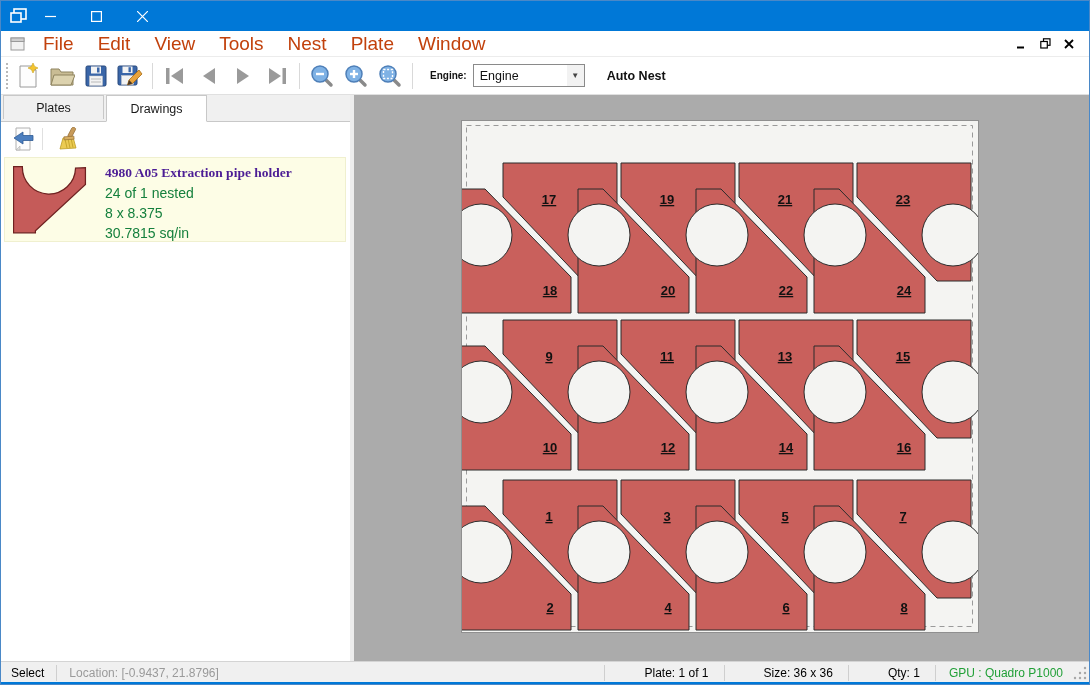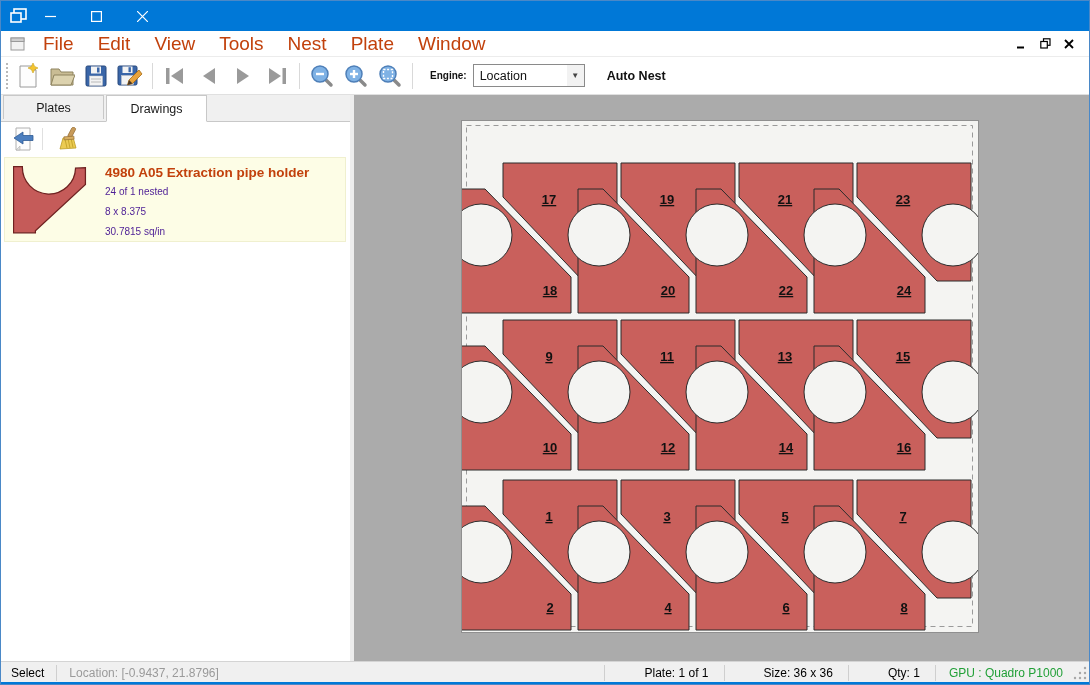--- a/index.html
+++ b/index.html
@@ -37,22 +37,22 @@
   #tabstrip { position:relative; height:27px; background:#f0f0f0; border-bottom:1px solid #c8c8c8; display:flex; }
   .tab { width:101px; height:24px; display:flex; align-items:center; justify-content:center; font-size:12.5px; color:#1a1a1a;
          border:1px solid #c8c8c8; border-bottom:none; background:#f0f0f0; margin-left:2px; }
   .tab.active { background:#fff; height:27px; margin-bottom:-1px; border-bottom:1px solid #fff; z-index:2; }
   #panel-toolbar { height:33px; display:flex; align-items:center; background:#fff; }
   .pt-btn { width:32px; height:28px; display:flex; align-items:center; justify-content:center; margin-left:6px; }
   .pt-sep { width:1px; height:22px; background:#e0e0e0; margin:0 3px; }
   #drawing-item { margin:2px 4px 0 3px; background:#FDFDE6; border:1px solid #f0f0cf; padding:6px 8px; display:flex; height:85px; }
   #drawing-item .thumb { width:80px; display:flex; align-items:center; }
   #drawing-item .info { flex:1; padding-left:12px; }
-  #drawing-item .t { font-size:13.5px; font-weight:bold; color:#c2410c; margin-top:1px; }
-  #drawing-item .s { font-size:10px; color:#4c1d95; margin-top:4px; line-height:16px; }
+  #drawing-item .t { font-size:13.5px; font-weight:bold; color:#4c1d95; margin-top:1px;font-family:Liberation Serif, serif; }
+  #drawing-item .s { font-size:14px; color:#15803d; margin-top:4px; line-height:16px; }
   #splitter { position:absolute; left:349px; top:0; width:4px; height:100%; background:#ececec; }
   #canvas { position:absolute; left:353px; top:0; right:0; height:100%; background:#ABABAB; overflow:hidden; }
   #plate-wrap { position:absolute; left:108px; top:26px; width:516px; height:511px;
     background:#F4F4F2; outline:1px solid #8f8f8f; }
   
   #statusbar { position:absolute; left:0; top:660px; width:100%; height:23px; background:#f0f0f0; border-top:1px solid #d4d4d4; display:flex; align-items:center; font-size:12px; }
   #statusbar .mode { color:#000; padding:0 12px 0 10px; }
   .sb-sep { width:1px; height:16px; background:#cfcfcf; }
   #statusbar .loc { color:#9a9a9a; padding:0 12px; flex:1; }
   #statusbar .fld { color:#000; padding:0 15px; white-space:nowrap;margin-left:24px; }
@@ -198,21 +198,21 @@
     <div class="tb-btn">
       <svg width="24" height="24" viewBox="0 0 24 24">
         <line x1="15" y1="15" x2="21" y2="21" stroke="#8a8a8a" stroke-width="3.5" stroke-linecap="round"></line>
         <circle cx="10" cy="10" r="8" fill="#7FB2E5" stroke="#4E7FB8" stroke-width="1.5"></circle>
         <rect x="5.5" y="5.5" width="9" height="9" fill="none" stroke="#fff" stroke-width="1.4" stroke-dasharray="2 1.6"></rect>
       </svg>
     </div>
     <div class="tb-sep"></div>
     <span class="tb-label">Engine:</span>
     <div id="engine-combo">
-      <span class="val">Location</span>
+      <span class="val">Engine</span>
       <span class="dd">▼</span>
     </div>
     <span id="auto-nest">Auto Nest</span>
   </div>
 
   <div id="main">
     <div id="left-panel">
       <div id="tabstrip">
         <div class="tab">Plates</div>
         <div class="tab active">Drawings</div>

